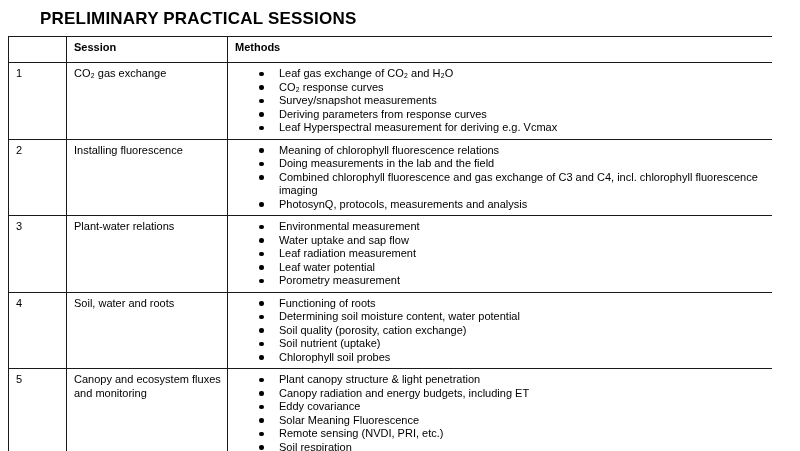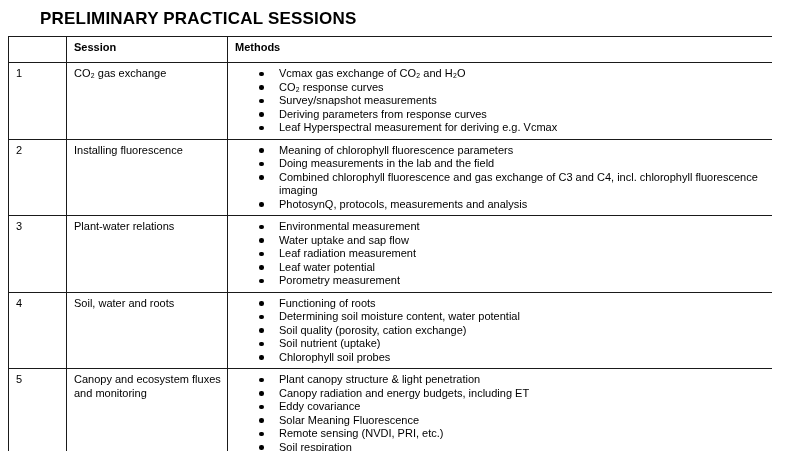--- a/index.html
+++ b/index.html
@@ -90,35 +90,35 @@
         <th></th>
         <th>Session</th>
         <th>Methods</th>
       </tr>
 
       <tr class="r1">
         <td class="num-cell">1</td>
         <td>CO₂ gas exchange</td>
         <td class="methods-cell">
           <ul class="methods-list">
-            <li>Vcmax gas exchange of CO₂ and H₂O</li>
+            <li>Leaf gas exchange of CO₂ and H₂O</li>
             <li>CO₂ response curves</li>
             <li>Survey/snapshot measurements</li>
             <li>Deriving parameters from response curves</li>
             <li>Leaf Hyperspectral measurement for deriving e.g. Vcmax</li>
           </ul>
         </td>
       </tr>
 
       <tr class="r2">
         <td class="num-cell">2</td>
         <td>Installing fluorescence</td>
         <td class="methods-cell">
           <ul class="methods-list">
-            <li>Meaning of chlorophyll fluorescence parameters</li>
+            <li>Meaning of chlorophyll fluorescence relations</li>
             <li>Doing measurements in the lab and the field</li>
             <li>Combined chlorophyll fluorescence and gas exchange of C3 and C4, incl. chlorophyll fluorescence imaging</li>
             <li>PhotosynQ, protocols, measurements and analysis</li>
           </ul>
         </td>
       </tr>
 
       <tr class="r3">
         <td class="num-cell">3</td>
         <td>Plant-water relations</td>

